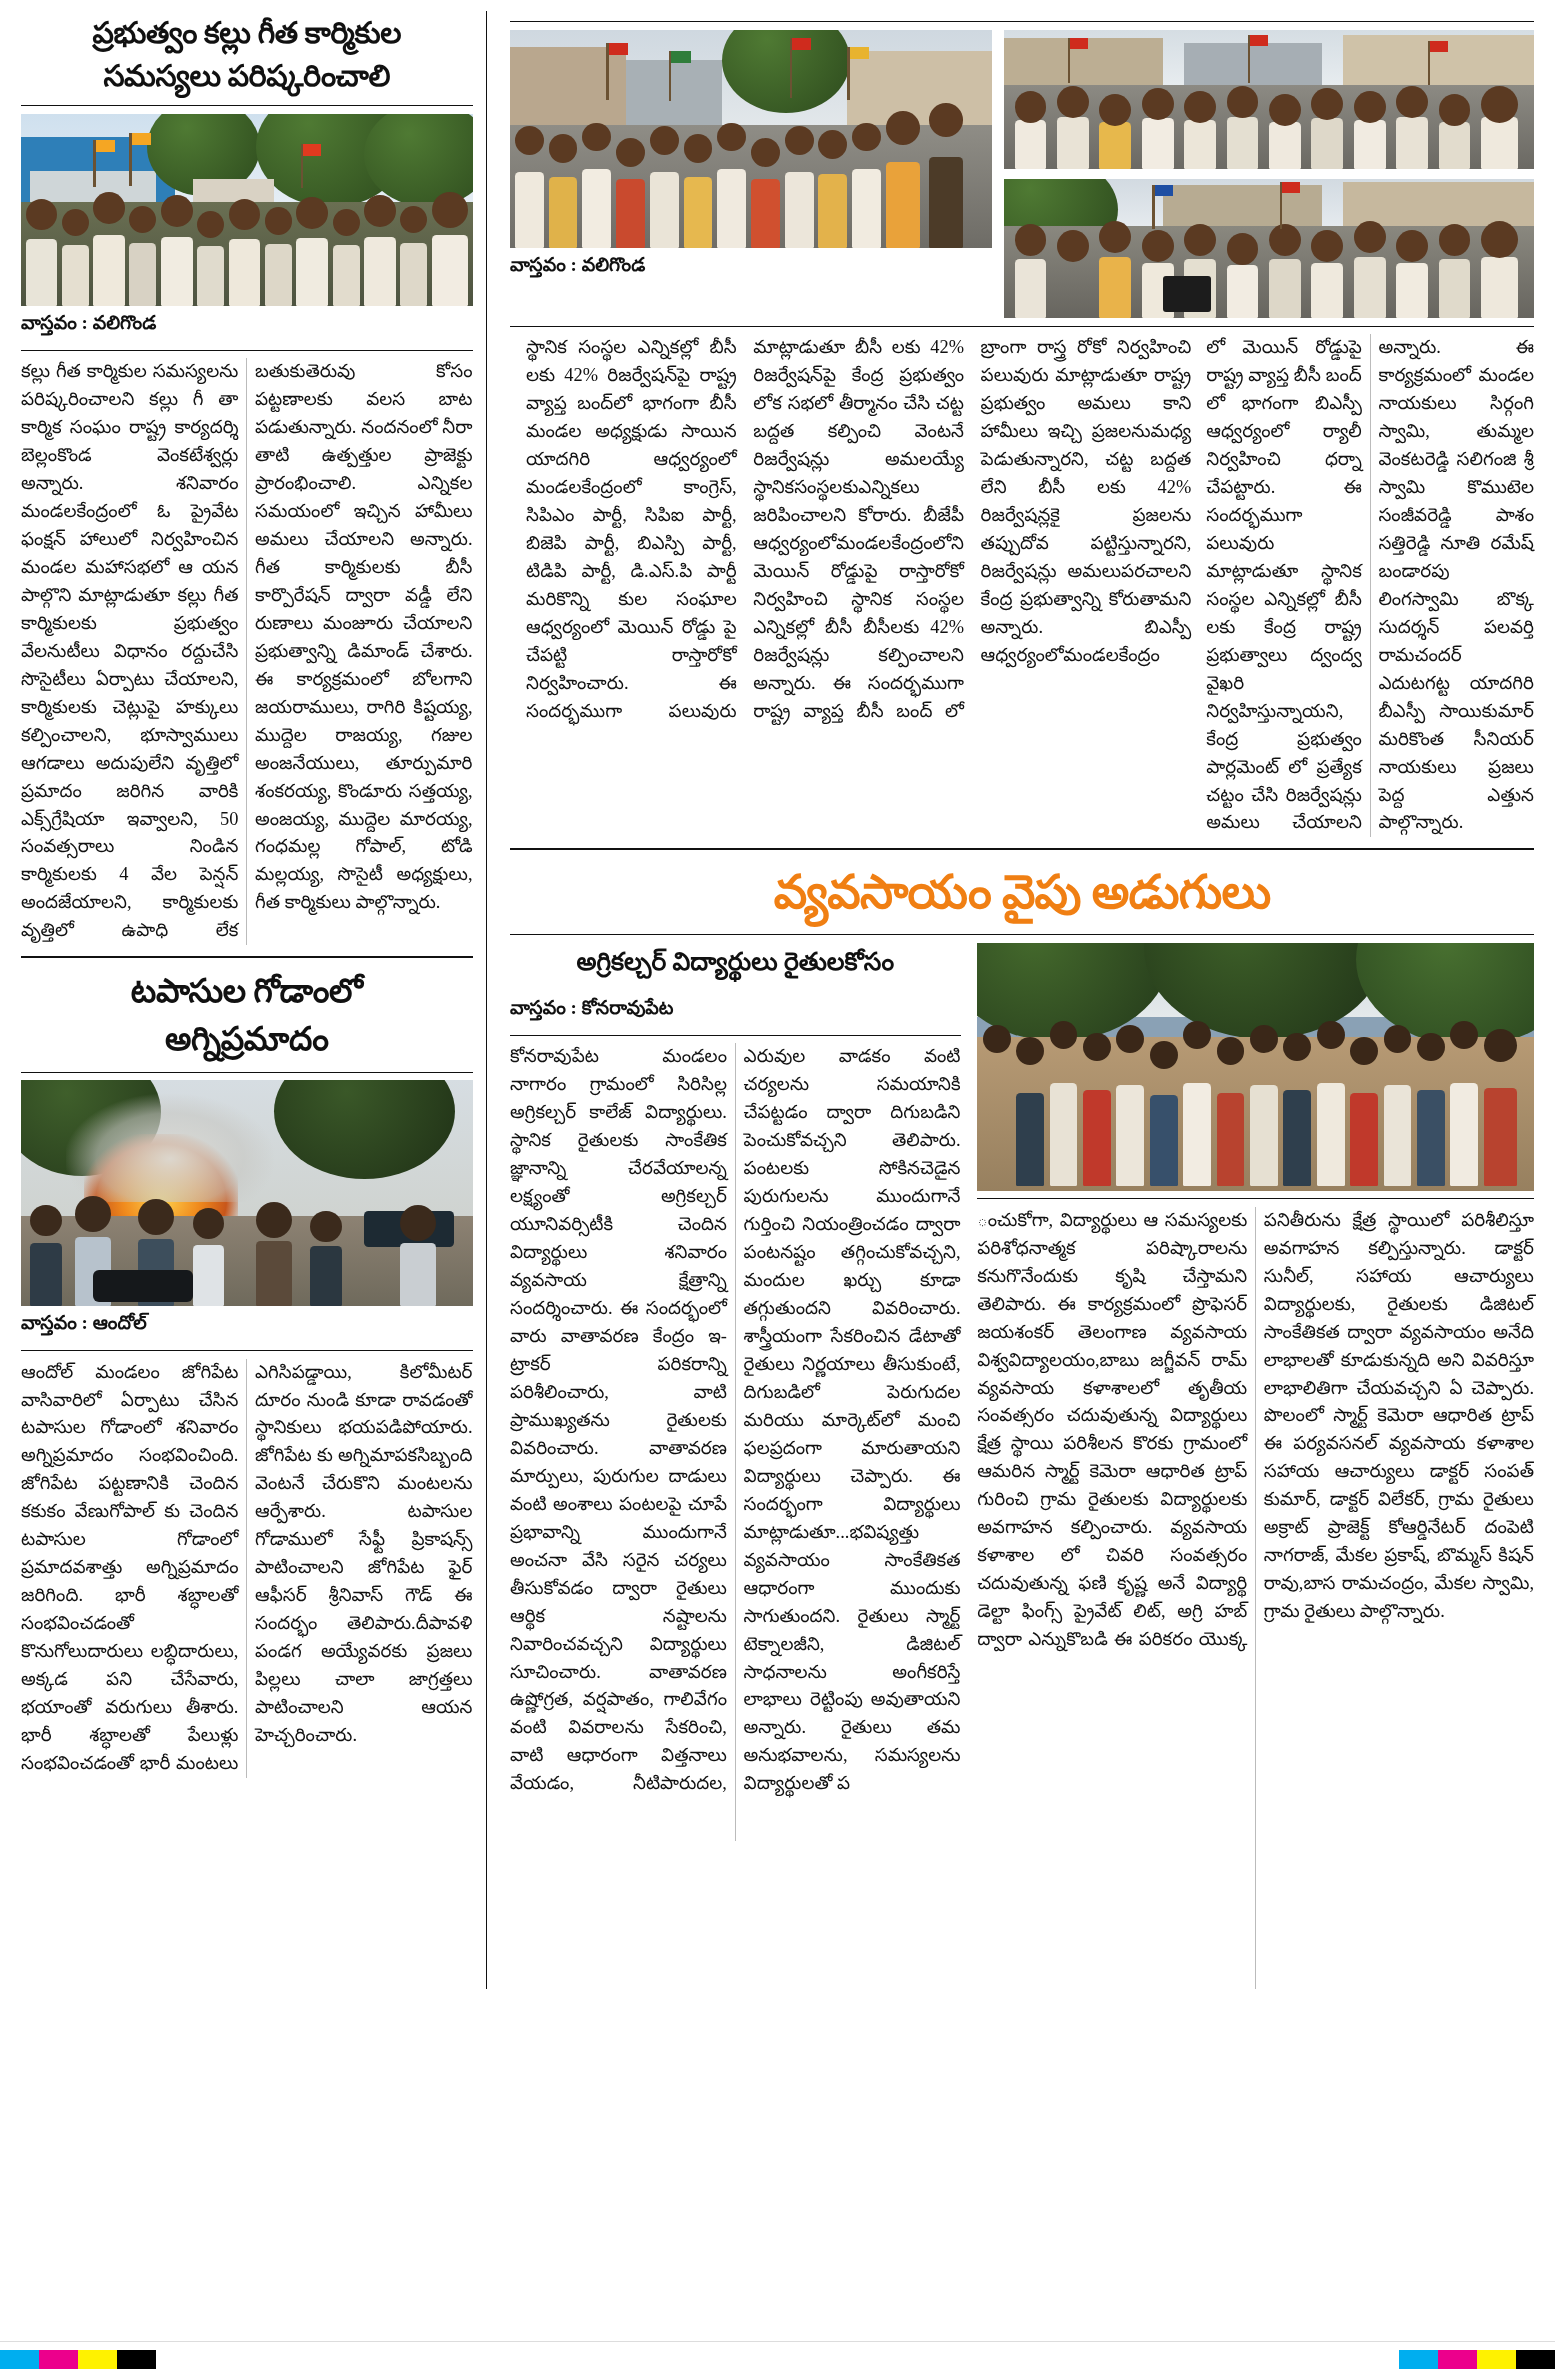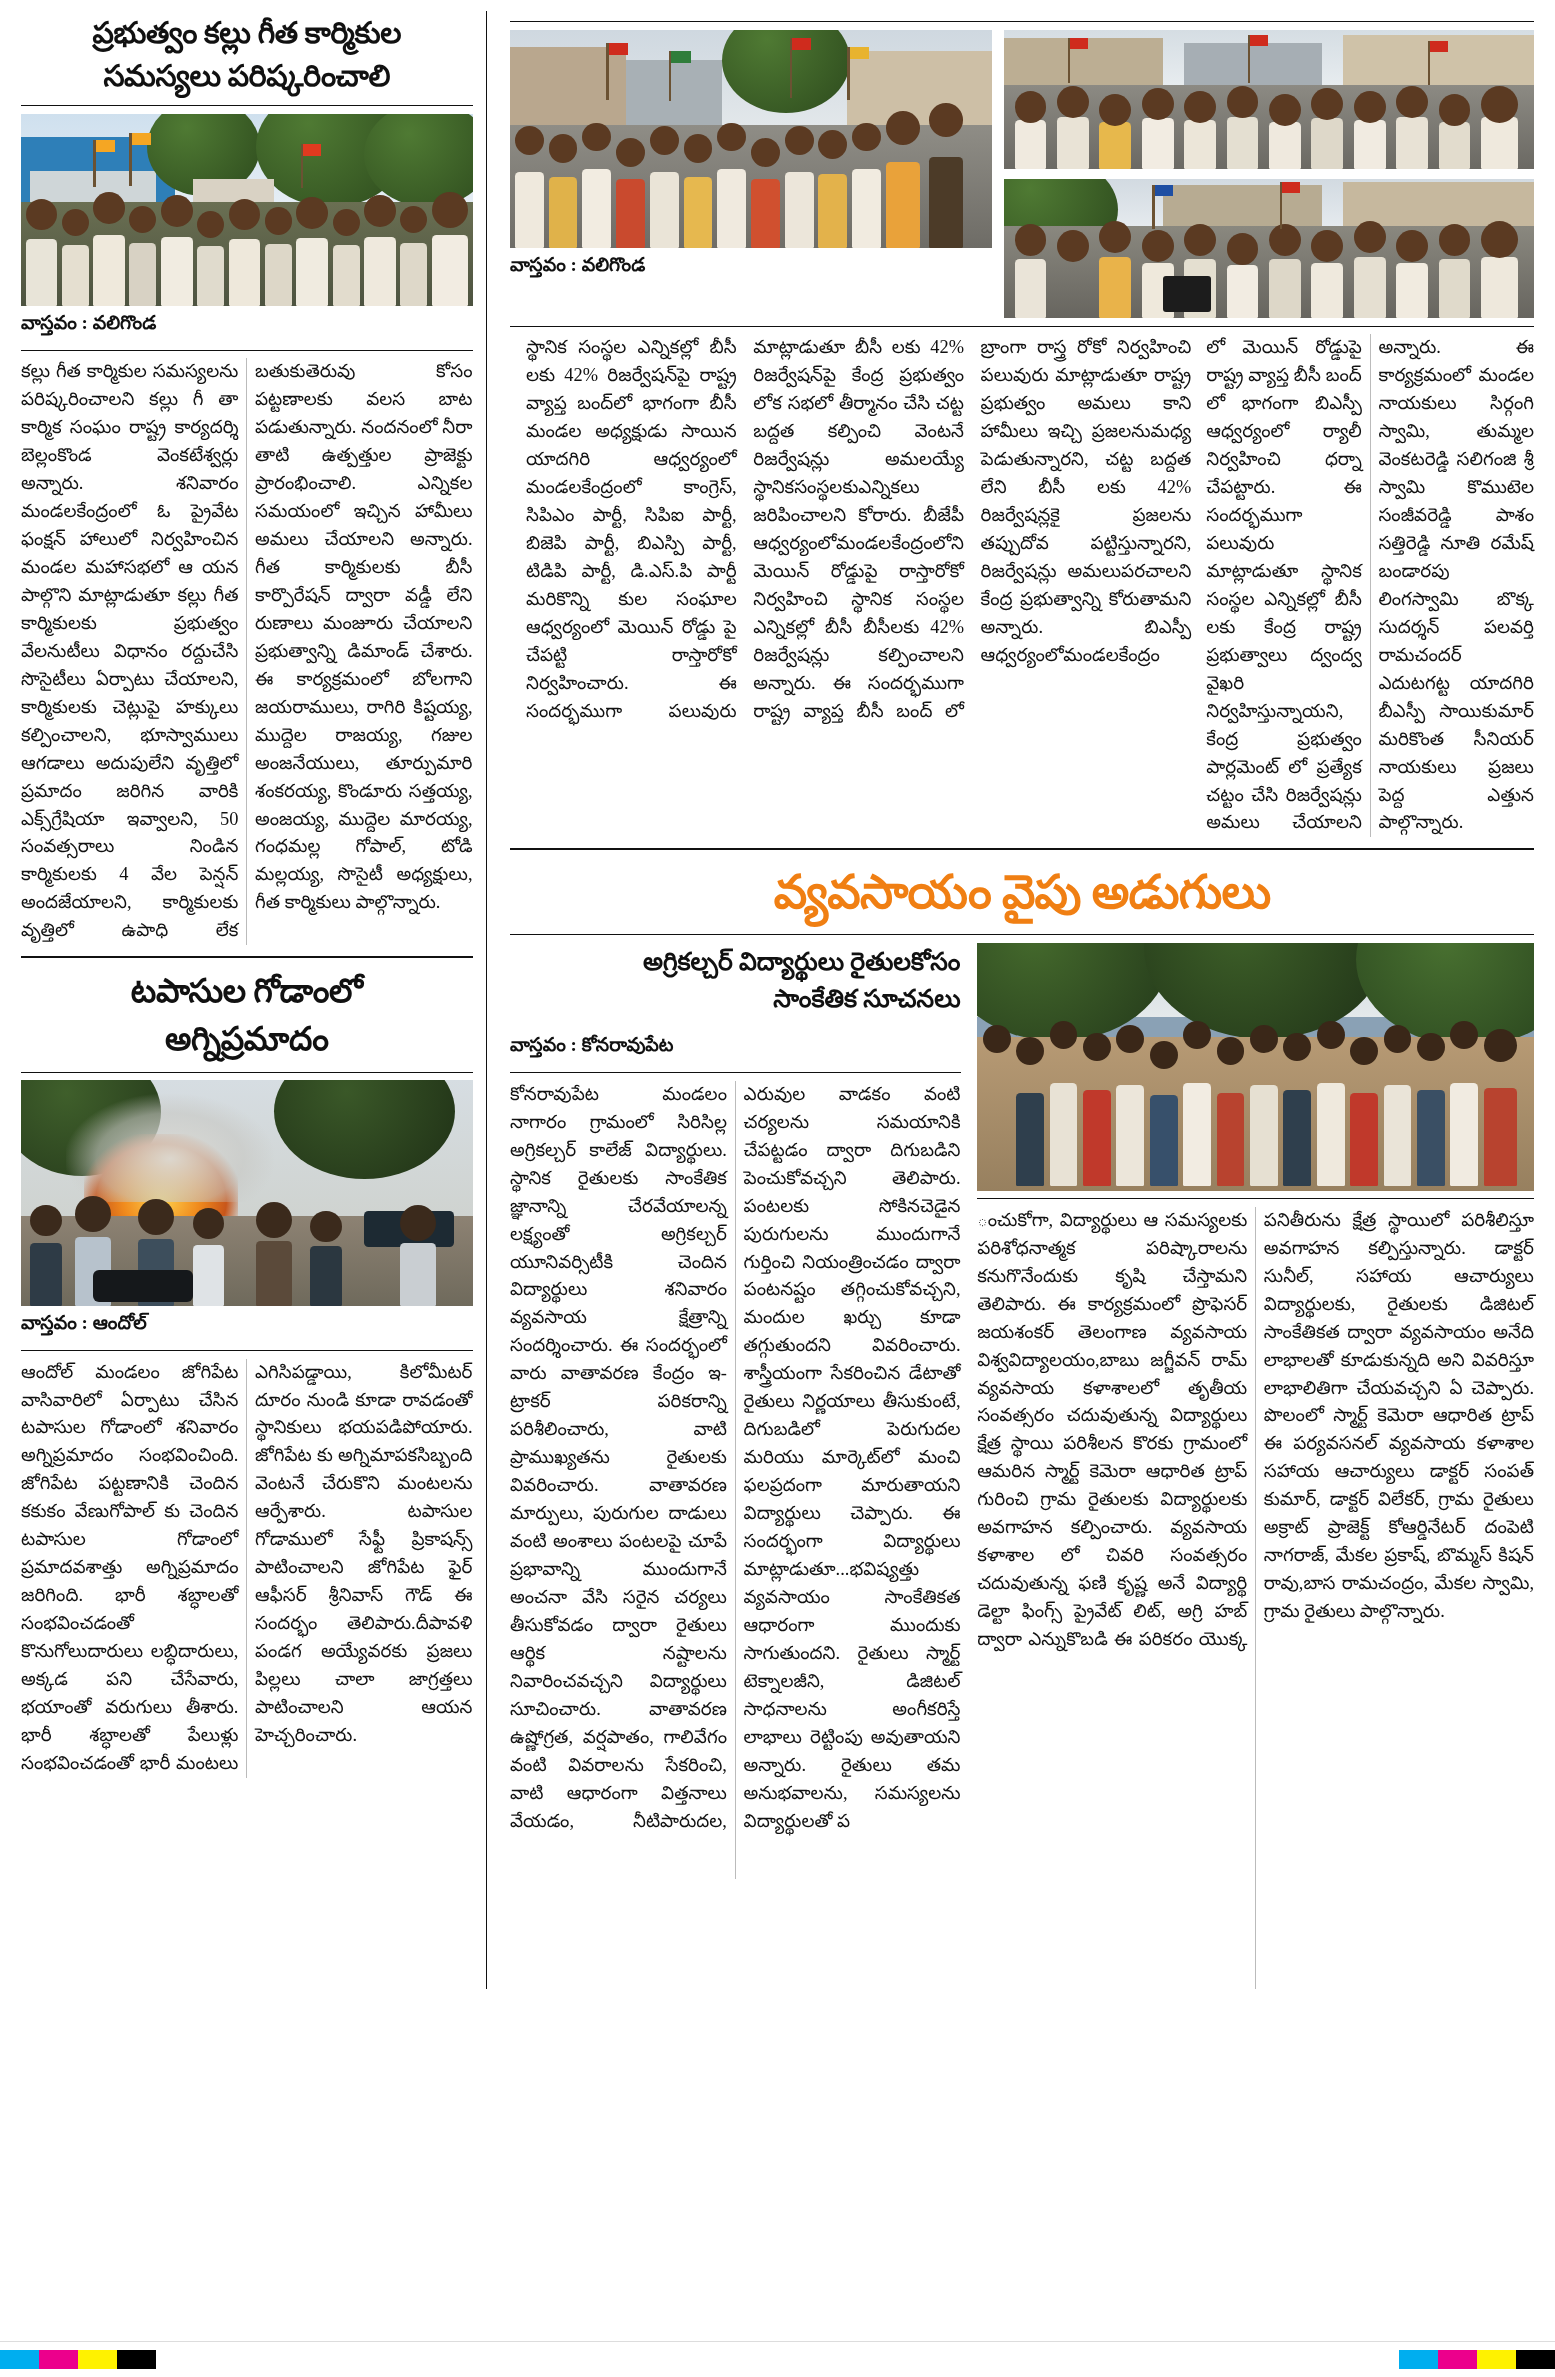--- a/index.html
+++ b/index.html
@@ -128,21 +128,21 @@
     color: #f07f13;
     text-align: center;
     font-size: 47px;
     line-height: 1.25;
     letter-spacing: -0.8px;
   }
   .hl-sub {
     font-family: "Liberation Serif", serif;
     font-weight: bold;
     color: #111;
-    text-align: right;
+    text-align: center;
     font-size: 25px;
     line-height: 1.5;
   }
 
   .rule-thin {
     border: 0;
     border-top: 0.8px solid #111;
     margin: 7.5px 0;
   }
   .rule-thick {
@@ -588,21 +588,20 @@
 
       <hr class="rule-thick">
 
       <div class="story3">
         <div class="hl-orange">వ్యవసాయం వైపు అడుగులు</div>
         <hr class="rule-thin" style="margin-top:12px;">
 
         <div class="s3-top">
           <div style="flex:0 0 44%;">
             <div class="hl-sub">అగ్రికల్చర్ విద్యార్థులు రైతులకోసం</div>
-            <div class="hl-sub">సాంకేతిక సూచనలు</div>
             <div class="caption" style="margin-top:10.5px;">వాస్తవం : కోనరావుపేట</div>
             <hr class="rule-thin">
             <div class="body-text cols-2" style="height:798px;">కోనరావుపేట మండలం నాగారం గ్రామంలో సిరిసిల్ల అగ్రికల్చర్ కాలేజ్ విద్యార్థులు. స్థానిక రైతులకు సాంకేతిక జ్ఞానాన్ని చేరవేయాలన్న లక్ష్యంతో అగ్రికల్చర్ యూనివర్సిటీకి చెందిన విద్యార్థులు శనివారం వ్యవసాయ క్షేత్రాన్ని సందర్శించారు. ఈ సందర్భంలో వారు వాతావరణ కేంద్రం ఇ-ట్రాకర్ పరికరాన్ని పరిశీలించారు, వాటి ప్రాముఖ్యతను రైతులకు వివరించారు. వాతావరణ మార్పులు, పురుగుల దాడులు వంటి అంశాలు పంటలపై చూపే ప్రభావాన్ని ముందుగానే అంచనా వేసి సరైన చర్యలు తీసుకోవడం ద్వారా రైతులు ఆర్థిక నష్టాలను నివారించవచ్చని విద్యార్థులు సూచించారు. వాతావరణ ఉష్ణోగ్రత, వర్షపాతం, గాలివేగం వంటి వివరాలను సేకరించి, వాటి ఆధారంగా విత్తనాలు వేయడం, నీటిపారుదల, ఎరువుల వాడకం వంటి చర్యలను సమయానికి చేపట్టడం ద్వారా దిగుబడిని పెంచుకోవచ్చని తెలిపారు. పంటలకు సోకినచెడైన పురుగులను ముందుగానే గుర్తించి నియంత్రించడం ద్వారా పంటనష్టం తగ్గించుకోవచ్చని, మందుల ఖర్చు కూడా తగ్గుతుందని వివరించారు. శాస్త్రీయంగా సేకరించిన డేటాతో రైతులు నిర్ణయాలు తీసుకుంటే, దిగుబడిలో పెరుగుదల మరియు మార్కెట్‌లో మంచి ఫలప్రదంగా మారుతాయని విద్యార్థులు చెప్పారు. ఈ సందర్భంగా విద్యార్థులు మాట్లాడుతూ...భవిష్యత్తు వ్యవసాయం సాంకేతికత ఆధారంగా ముందుకు సాగుతుందని. రైతులు స్మార్ట్ టెక్నాలజీని, డిజిటల్ సాధనాలను అంగీకరిస్తే లాభాలు రెట్టింపు అవుతాయని అన్నారు. రైతులు తమ అనుభవాలను, సమస్యలను విద్యార్థులతో ప</div>
           </div>
 
           <div style="flex:1;">
             <div class="photo" style="height:248px;">
               <div class="sky" style="height:30%;background:linear-gradient(#cfd9df,#e4e9eb);"></div>
               <div class="tree" style="left:-6%;top:-30%;width:226px;height:173px;background:radial-gradient(circle at 40% 40%,#44692c,#23381a);"></div>
               <div class="tree" style="left:30%;top:-34%;width:241px;height:181px;background:radial-gradient(circle at 40% 40%,#3d5f28,#1f3117);"></div>

